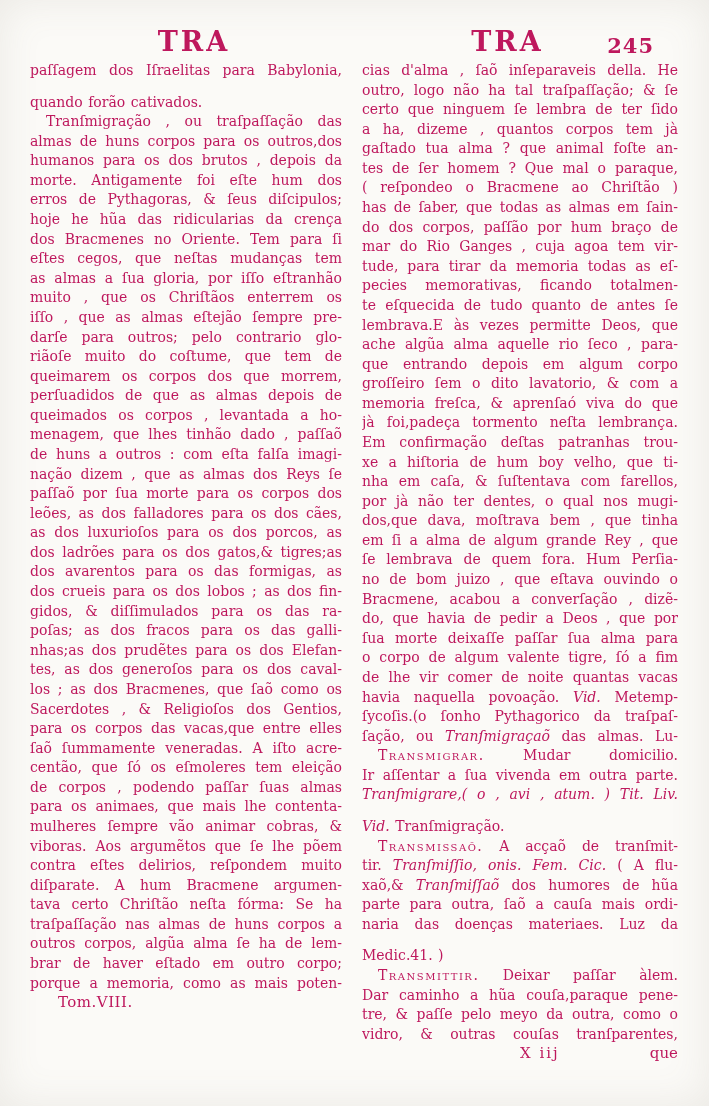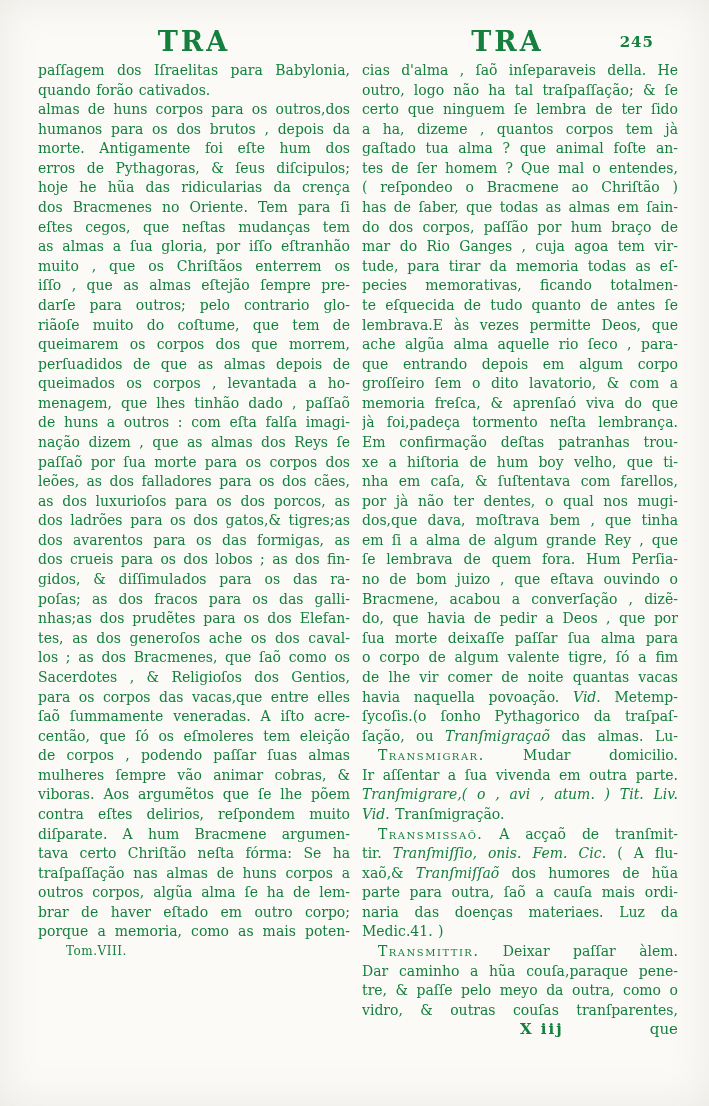--- a/index.html
+++ b/index.html
@@ -1,85 +1,86 @@
 <!DOCTYPE html>
 <html><head>
 <meta charset="utf-8">
 <style>
   html,body{margin:0;padding:0;background:#e8e8e6;}
   .page{
     position:relative;
     width:709px;height:1106px;
     background:#fbfaf7;
     font-family:"DejaVu Serif", serif;
-    color:#15803d;
+    color:#be185d;
     overflow:hidden;
     box-shadow:inset 0 0 40px rgba(120,115,100,0.12);
   }
   .running-title{
     position:absolute;top:26px;
     font-size:27px;font-weight:bold;
     letter-spacing:3px;
     text-align:center;
   }
   .running-title.left{left:38px;width:312px;}
   .running-title.right{left:380px;width:255px;}
   .page-number{
     position:absolute;top:33px;right:55px;
-    font-size:15px;font-weight:bold;
+    font-size:21px;font-weight:bold;
     letter-spacing:1px;
   }
   .col{
     position:absolute;top:61px;
     font-size:14px;
     line-height:19.58px;
   }
-  .col-left{left:38px;width:312px;}
+  .col-left{left:30px;width:312px;}
   .col-right{left:362px;width:316px;}
   .line{
     height:19.58px;
     overflow:hidden;
     text-align:justify;
     text-align-last:justify;
     word-spacing:1px;
   }
-  .line.end{text-align-last:left;}
+  .line.end{text-align-last:left;margin-top:12px;}
   .line.start{text-indent:16px;}
   .line i{font-style:italic;}
   .line .sc{font-variant:small-caps;letter-spacing:1.5px;}
   .tom-line{
     height:19.58px;
     padding-left:28px;
-    font-size:12px;
+    font-size:15px;
     letter-spacing:0.5px;
   }
   .sig-row{
     height:19.58px;
     padding-left:158px;
     display:flex;
     justify-content:space-between;
     font-size:15px;
   }
-  .sig-row .sig{font-weight:bold;letter-spacing:2px;}
+  .sig-row .sig{font-weight:normal;letter-spacing:2px;}
 </style>
 </head>
 <body>
 
 <div class="page">
 
   <div class="running-title left">TRA</div>
 
   <div class="running-title right">TRA</div>
 
   <div class="page-number">245</div>
 
   <div class="col col-left">
     <div>
         <div class="line">paſſagem dos Iſraelitas para Babylonia,</div>
         <div class="line end">quando forão cativados.</div>
+        <div class="line start">Tranſmigração , ou traſpaſſação das</div>
         <div class="line">almas de huns corpos para os outros,dos</div>
         <div class="line">humanos para os dos brutos , depois da</div>
         <div class="line">morte. Antigamente foi eſte hum dos</div>
         <div class="line">erros de Pythagoras, &amp; ſeus diſcipulos;</div>
         <div class="line">hoje he hũa das ridicularias da crença</div>
         <div class="line">dos Bracmenes no Oriente. Tem para ſi</div>
         <div class="line">eſtes cegos, que neſtas mudanças tem</div>
         <div class="line">as almas a ſua gloria, por iſſo eſtranhão</div>
         <div class="line">muito , que os Chriſtãos enterrem os</div>
         <div class="line">iſſo , que as almas eſtejão ſempre pre-</div>
@@ -93,48 +94,49 @@
         <div class="line">nação dizem , que as almas dos Reys ſe</div>
         <div class="line">paſſaõ por ſua morte para os corpos dos</div>
         <div class="line">leões, as dos falladores para os dos cães,</div>
         <div class="line">as dos luxurioſos para os dos porcos, as</div>
         <div class="line">dos ladrões para os dos gatos,&amp; tigres;as</div>
         <div class="line">dos avarentos para os das formigas, as</div>
         <div class="line">dos crueis para os dos lobos ; as dos fin-</div>
         <div class="line">gidos, &amp; diſſimulados para os das ra-</div>
         <div class="line">poſas; as dos fracos para os das galli-</div>
         <div class="line">nhas;as dos prudẽtes para os dos Elefan-</div>
-        <div class="line">tes, as dos generoſos ache os dos caval-</div>
+        <div class="line">tes, as dos generoſos para os dos caval-</div>
         <div class="line">los ; as dos Bracmenes, que ſaõ como os</div>
         <div class="line">Sacerdotes , &amp; Religioſos dos Gentios,</div>
         <div class="line">para os corpos das vacas,que entre elles</div>
         <div class="line">ſaõ ſummamente veneradas. A iſto acre-</div>
         <div class="line">centão, que ſó os eſmoleres tem eleição</div>
         <div class="line">de corpos , podendo paſſar ſuas almas</div>
+        <div class="line">para os animaes, que mais lhe contenta-</div>
         <div class="line">mulheres ſempre vão animar cobras, &amp;</div>
         <div class="line">viboras. Aos argumẽtos que ſe lhe põem</div>
         <div class="line">contra eſtes delirios, reſpondem muito</div>
         <div class="line">diſparate. A hum Bracmene argumen-</div>
         <div class="line">tava certo Chriſtão neſta fórma: Se ha</div>
         <div class="line">traſpaſſação nas almas de huns corpos a</div>
         <div class="line">outros corpos, algũa alma ſe ha de lem-</div>
         <div class="line">brar de haver eſtado em outro corpo;</div>
         <div class="line">porque a memoria, como as mais poten-</div>
       </div>
     <div class="tom-line">Tom.VIII.</div>
   </div>
 
   <div class="col col-right">
     <div>
         <div class="line">cias d'alma , ſaõ inſeparaveis della.  He</div>
         <div class="line">outro, logo não ha tal traſpaſſação; &amp; ſe</div>
         <div class="line">certo que ninguem ſe lembra de ter ſido</div>
         <div class="line">a ha, dizeme , quantos corpos tem jà</div>
         <div class="line">gaſtado tua alma ? que animal foſte an-</div>
-        <div class="line">tes de ſer homem ? Que mal o entendes,</div>
+        <div class="line">tes de ſer homem ? Que mal o paraque,</div>
         <div class="line">( reſpondeo o Bracmene ao Chriſtão )</div>
         <div class="line">has de ſaber, que todas as almas em ſain-</div>
         <div class="line">do dos corpos, paſſão por hum braço de</div>
         <div class="line">mar do Rio Ganges , cuja agoa tem vir-</div>
         <div class="line">tude, para tirar da memoria todas as eſ-</div>
         <div class="line">pecies memorativas, ficando totalmen-</div>
         <div class="line">te eſquecida de tudo quanto de antes ſe</div>
         <div class="line">lembrava.E às vezes permitte Deos, que</div>
         <div class="line">ache algũa alma aquelle rio ſeco , para-</div>
         <div class="line">que entrando depois em algum corpo</div>

